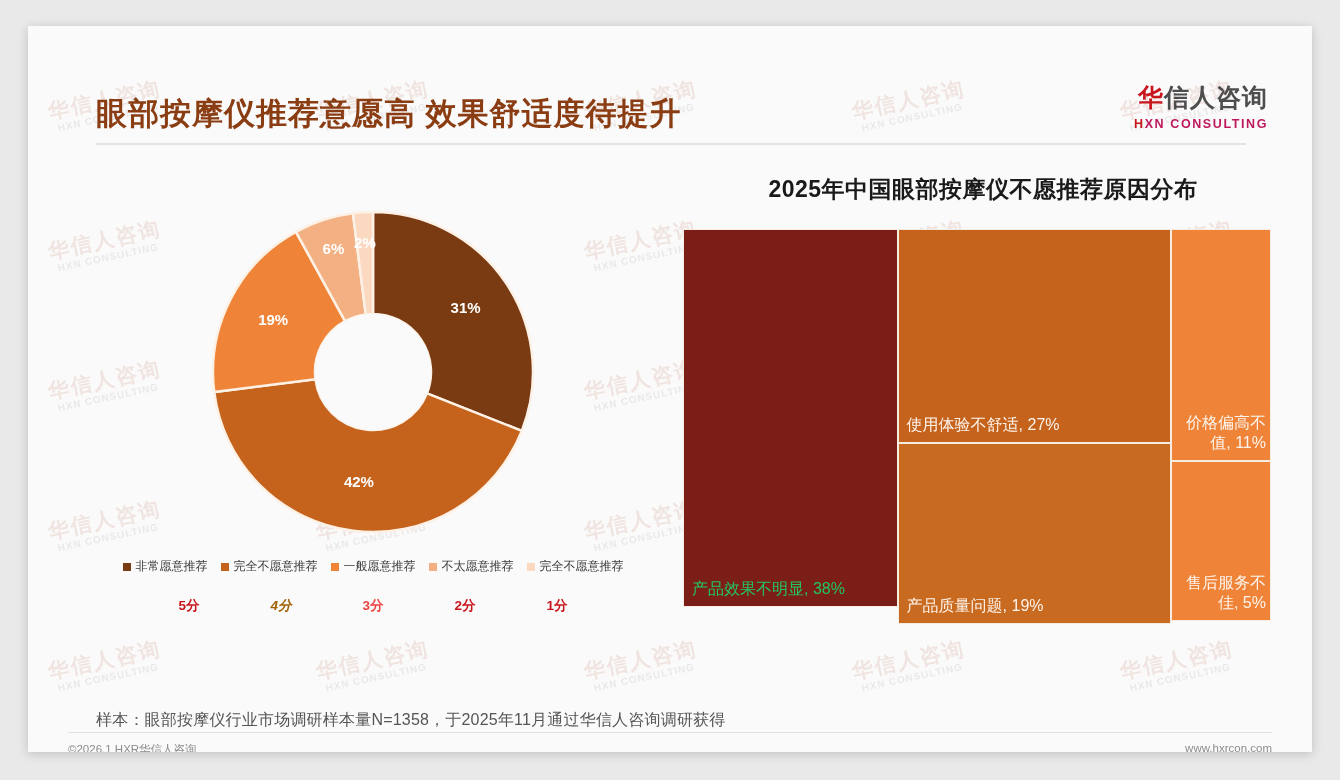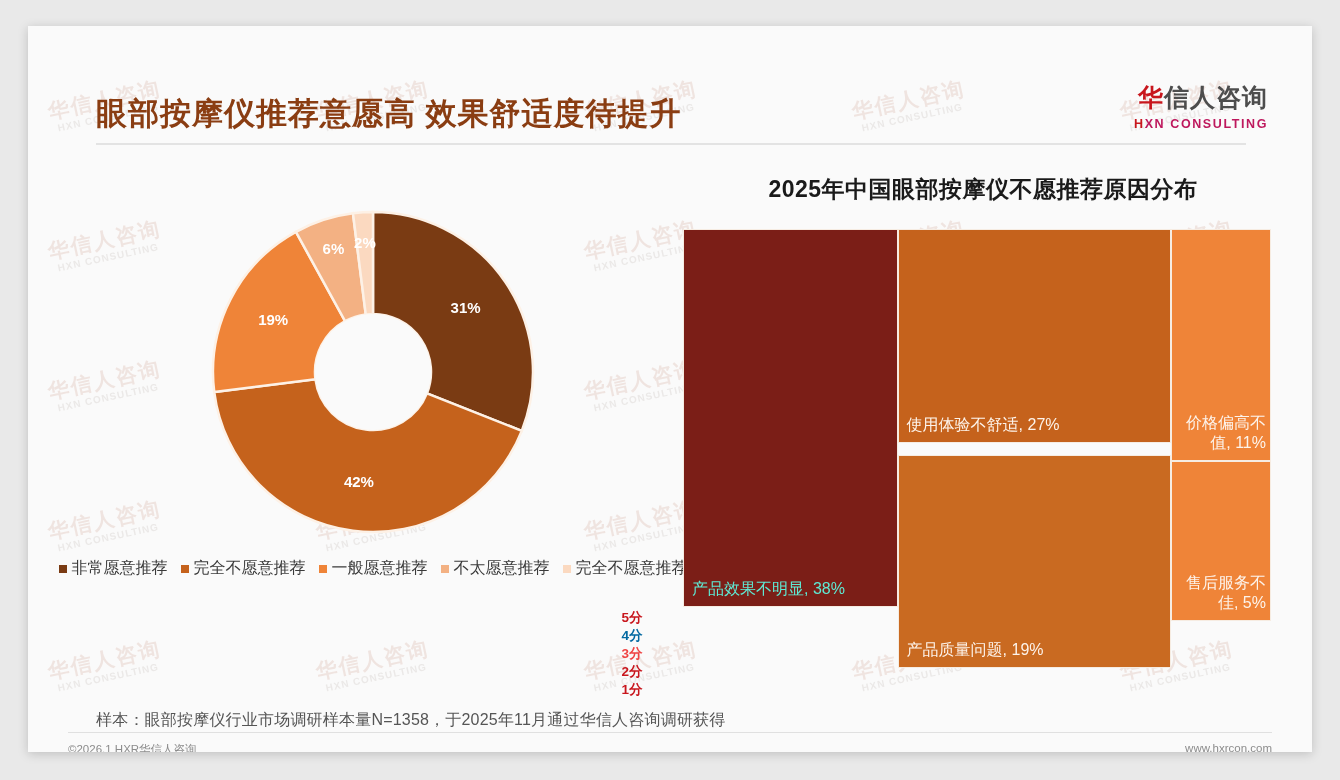--- a/index.html
+++ b/index.html
@@ -69,25 +69,24 @@
     font-size:15px;font-weight:700;fill:#ffffff;
     font-family:"Liberation Sans","DejaVu Sans",sans-serif;
   }
   
   .legend{
     display:flex;justify-content:center;align-items:center;
     gap:13px;margin-top:-4px;flex-wrap:nowrap;
   }
   .legend-item{display:flex;align-items:center;gap:5px;}
   .legend-swatch{width:8px;height:8px;display:inline-block;}
-  .legend-text{font-size:16px;color:#3a3a3a;white-space:nowrap;}
+  .legend-text{font-size:12px;color:#3a3a3a;white-space:nowrap;}
   .scores{
-    display:flex;justify-content:center;align-items:flex-end;
-    margin-top:30px;
-    flex-direction:column;
+    display:flex;justify-content:center;align-items:flex-start;
+    margin-top:22px;
   }
   .score{
     font-size:13.5px;font-weight:700;color:#c8161d;
     width:92px;text-align:center;
   }
   
   .treemap{
     position:relative;margin-top:24px;
     width:588px;height:378px;
     background:#fafafa;
@@ -279,37 +278,37 @@
           <span class="legend-swatch" style="background: rgb(243, 177, 131);"></span>
           <span class="legend-text">不太愿意推荐</span>
         </div>
         <div class="legend-item">
           <span class="legend-swatch" style="background: rgb(251, 217, 192);"></span>
           <span class="legend-text">完全不愿意推荐</span>
         </div>
       </div>
     <div class="scores" id="score-row">
         <div class="score" style="color: rgb(200, 22, 29);">5分</div>
-        <div class="score" style="color: #0369a1;">4分</div>
+        <div class="score" style="color: #a16207; font-style: italic;">4分</div>
         <div class="score" style="color: #ef4444;">3分</div>
         <div class="score" style="color: rgb(200, 22, 29);">2分</div>
         <div class="score" style="color: rgb(200, 22, 29);">1分</div>
       </div>
   </div>
 
   <div class="panel panel-right">
     <div class="chart-title">2025年中国眼部按摩仪不愿推荐原因分布</div>
     <div class="treemap" id="treemap">
         <div class="tm-cell" style="left: 0px; top: 0px; width: 214.62px; height: 378px; background: rgb(123, 30, 23);">
-          <div class="tm-label" style="color: #5eead4;">产品效果不明显, 38%</div>
+          <div class="tm-label" style="color: #22c55e;">产品效果不明显, 38%</div>
         </div>
         <div class="tm-cell" style="left: 214.62px; top: 0px; width: 273.42px; height: 213.57px; background: rgb(197, 98, 28);">
           <div class="tm-label" style="color: rgb(253, 243, 234);">使用体验不舒适, 27%</div>
         </div>
-        <div class="tm-cell" style="left: 214.62px; top: 213.57px; width: 273.42px; height: 213px; background: rgb(201, 106, 33); margin-top: 12px;">
+        <div class="tm-cell" style="left: 214.62px; top: 213.57px; width: 273.42px; height: 181px; background: rgb(201, 106, 33);">
           <div class="tm-label" style="color: rgb(253, 243, 234);">产品质量问题, 19%</div>
         </div>
         <div class="tm-cell" style="left: 488.04px; top: 0px; width: 99.96px; height: 232.47px; background: rgb(239, 132, 56);">
           <div class="tm-label center" style="color: rgb(253, 243, 234);">价格偏高不值, 11%</div>
         </div>
         <div class="tm-cell" style="left: 488.04px; top: 232.47px; width: 99.96px; height: 160px; background: rgb(239, 132, 56);">
           <div class="tm-label center" style="color: rgb(253, 243, 234);">售后服务不佳, 5%</div>
         </div>
       </div>
   </div>

